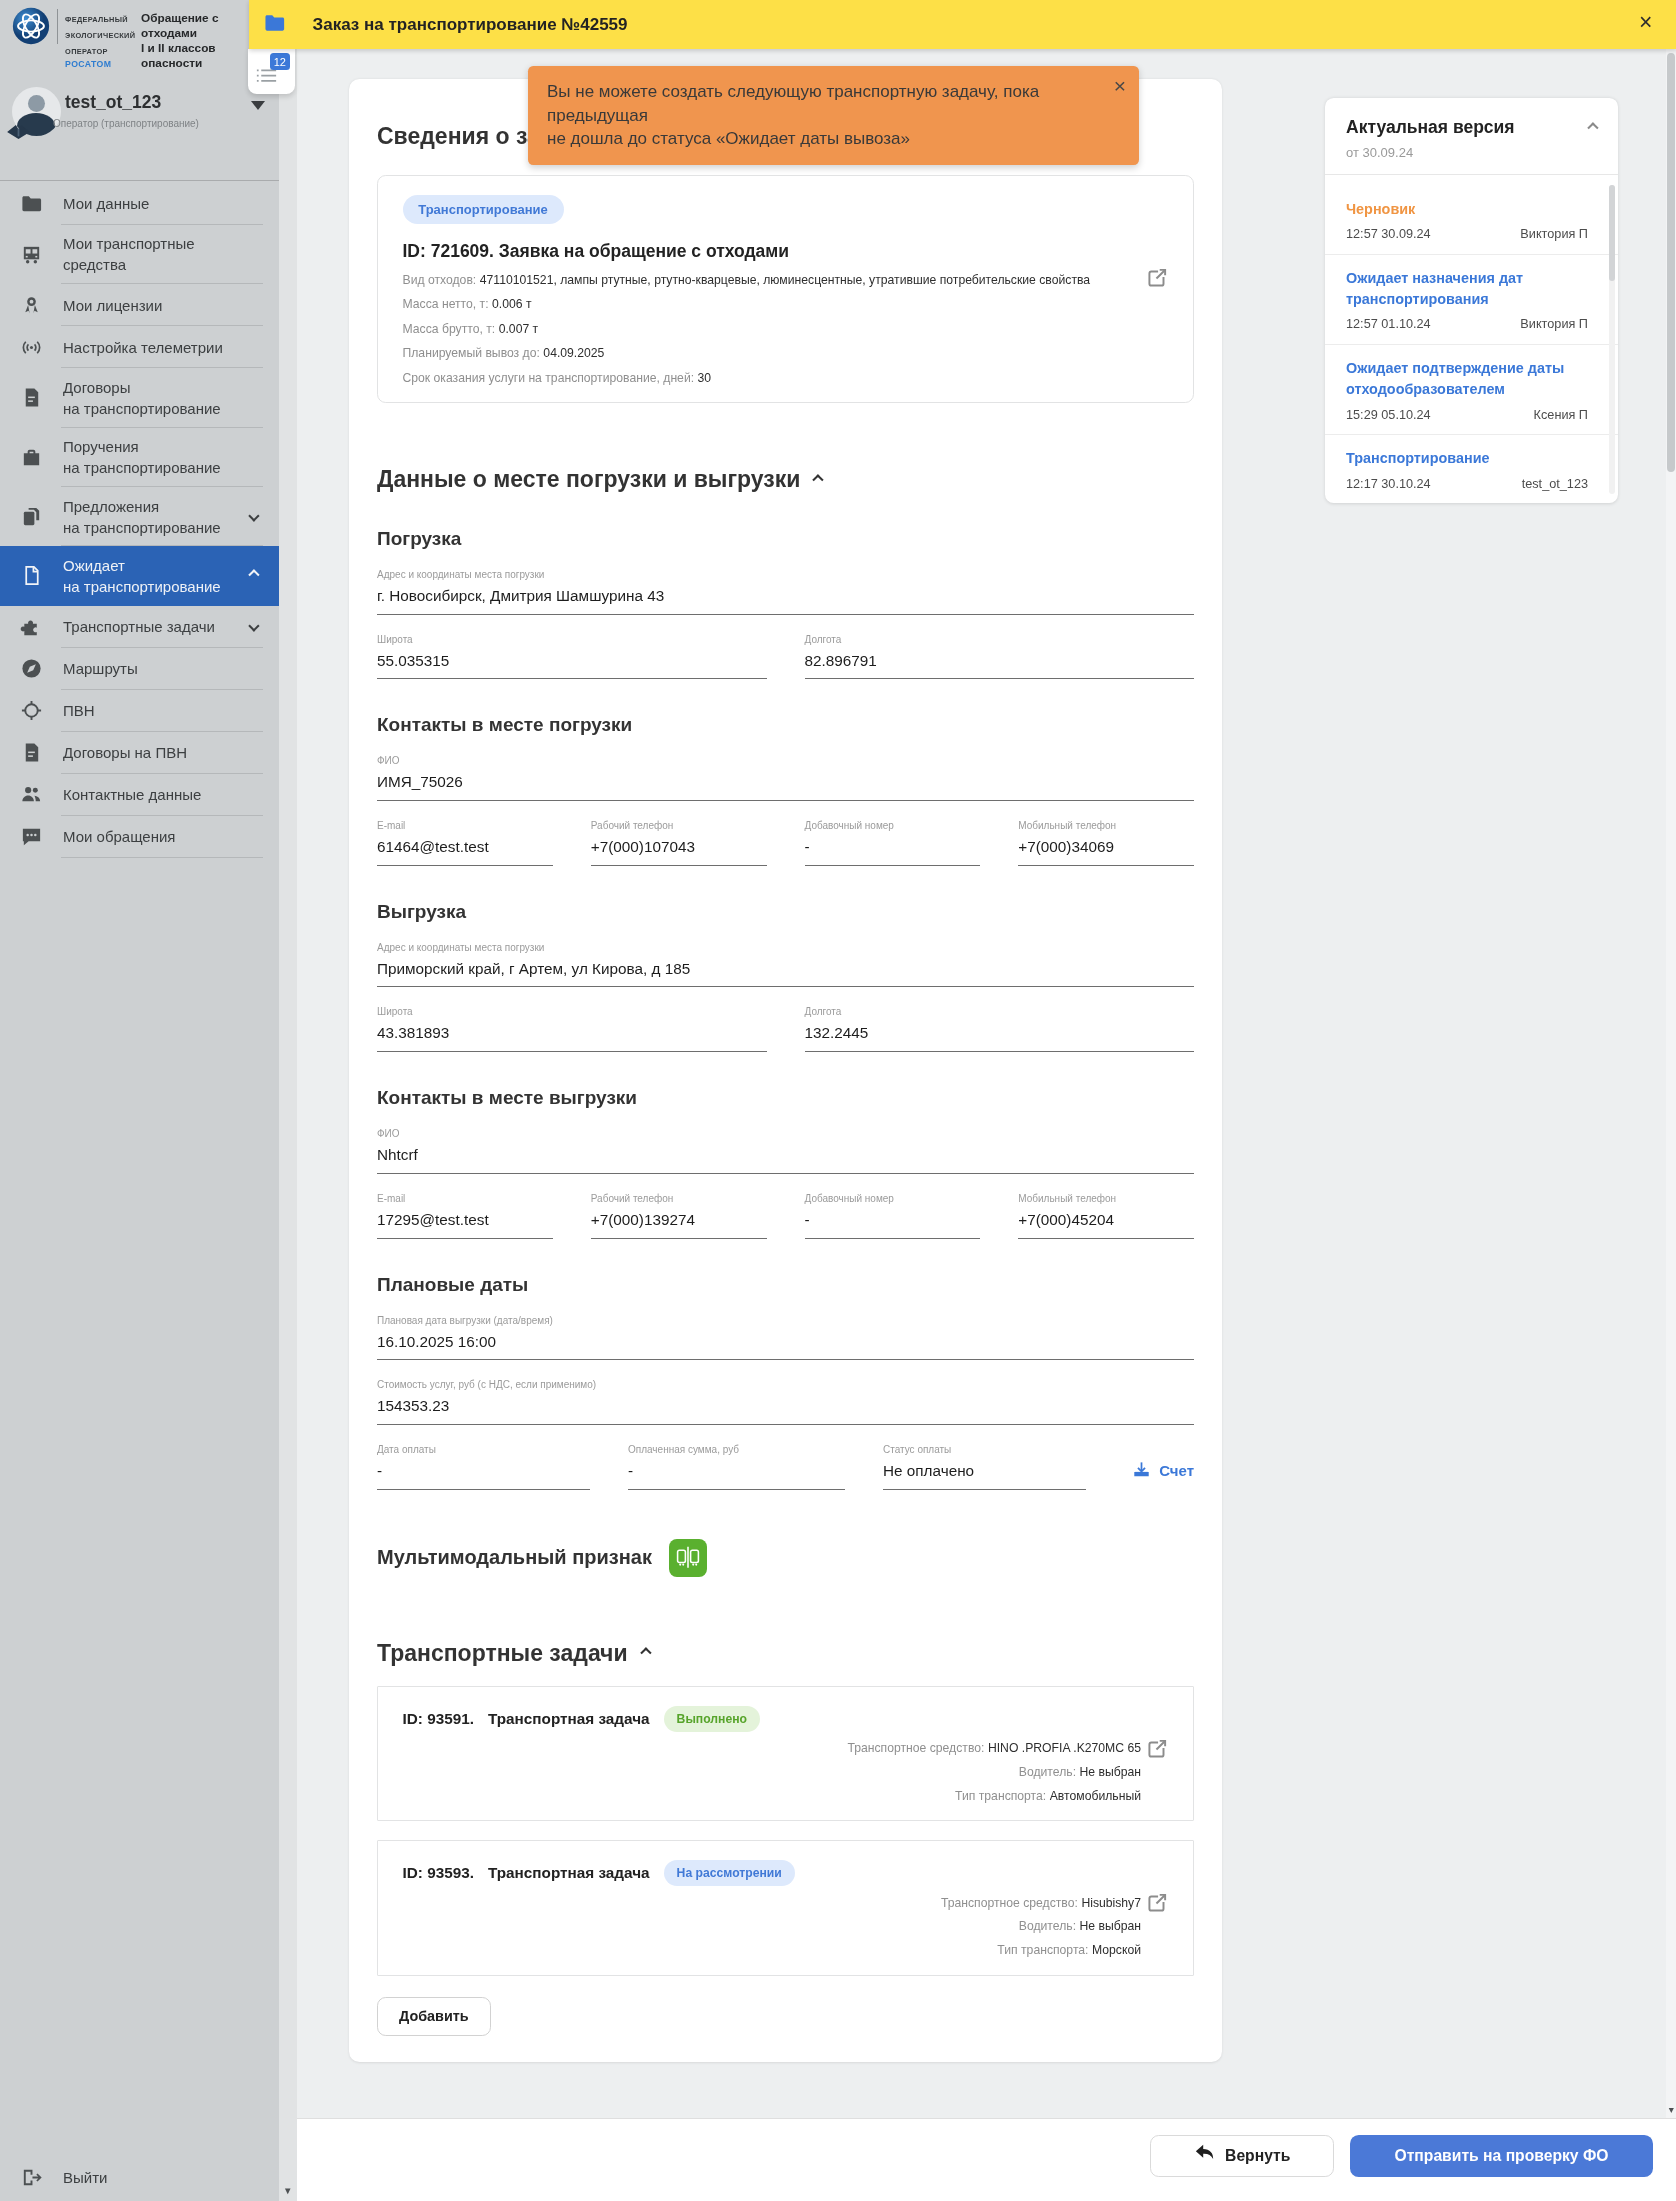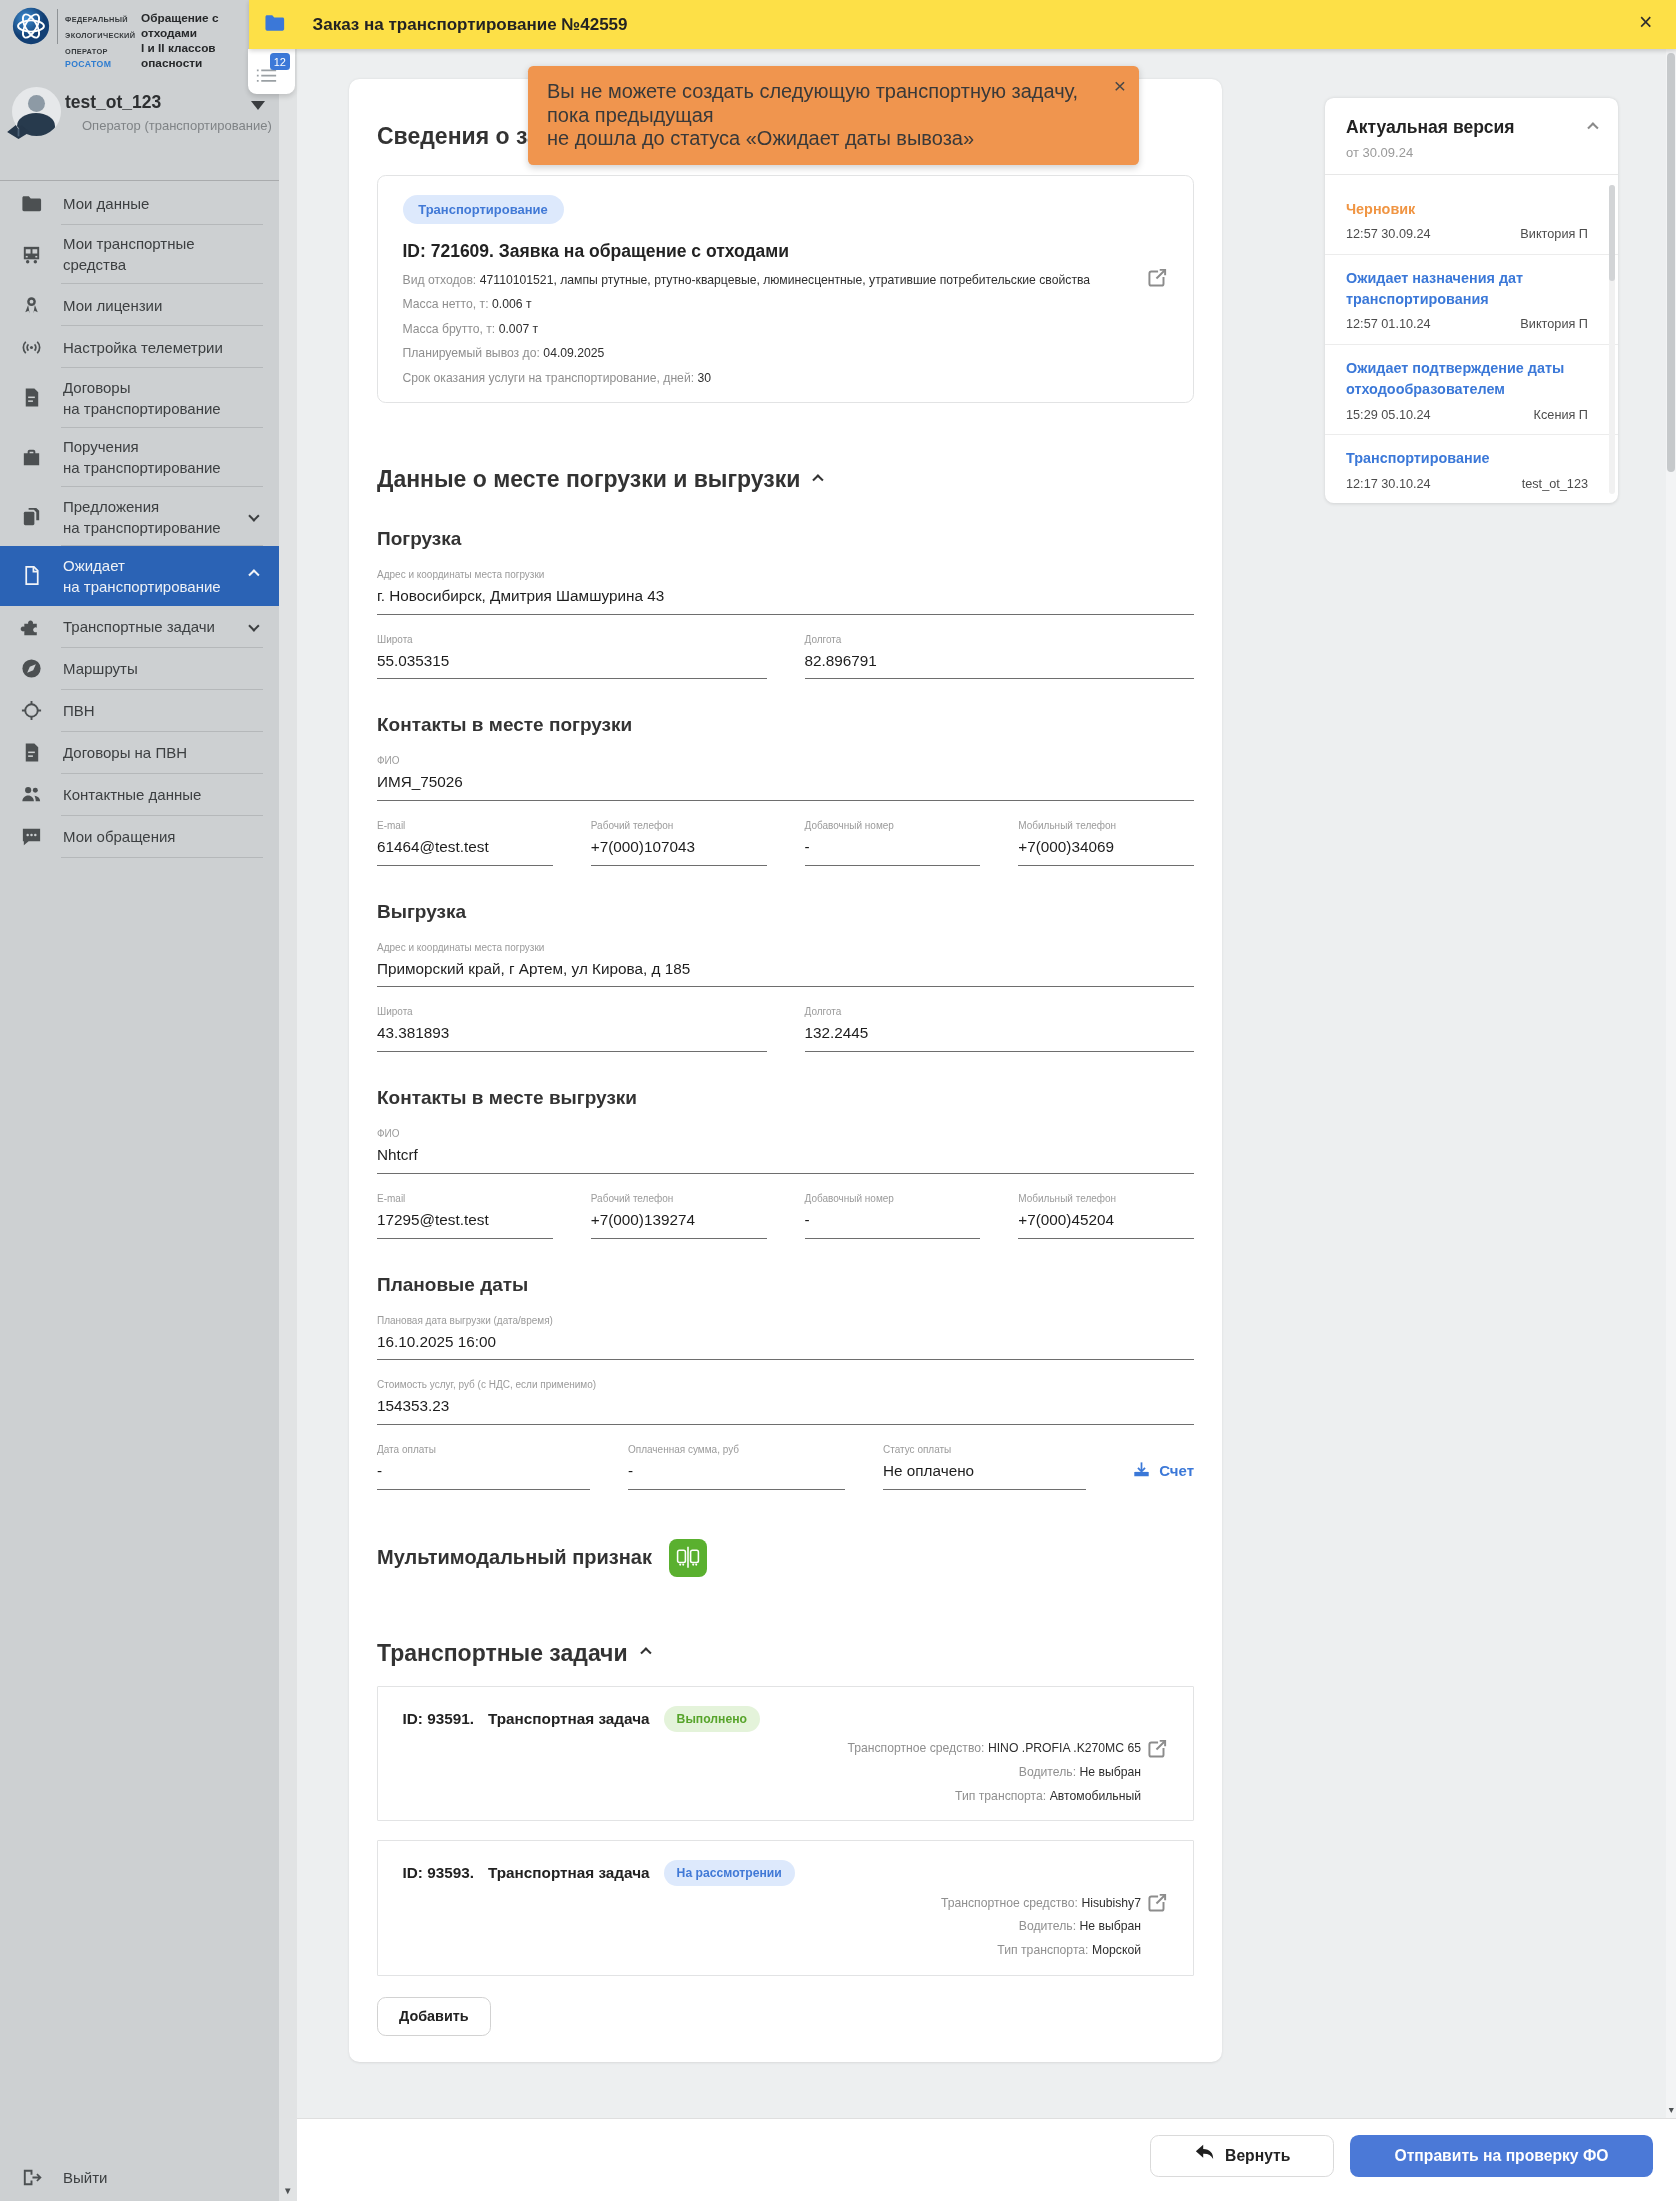--- a/index.html
+++ b/index.html
@@ -28,21 +28,21 @@
     font-size:11.8px; line-height:15px; color:#26282a; white-space:pre-line; font-weight:600; }
   .user-block { position:relative; height:101px; border-bottom:0.9px solid #a9abad; }
   .avatar { position:absolute; left:12.2px; top:7px; width:49px; height:49px; border-radius:50%;
     background:#e6e8ea; overflow:hidden; }
   .avatar .head { position:absolute; left:15.7px; top:7.9px; width:17.5px; height:17.5px;
     border-radius:50%; background:#8d9aa5; }
   .avatar .bodyy { position:absolute; left:5.2px; top:26px; width:38px; height:26px;
     border-radius:50% 50% 0 0; background:#273a4d; }
   .suit-badge { position:absolute; left:7px; top:45px; width:23px; height:14px; }
   .user-name { position:absolute; left:65px; top:12.2px; font-size:17.5px; font-weight:bold; color:#2d2f31; }
-  .user-role { position:absolute; left:82px; top:38px; font-size:13px; color:#7f8386; }
+  .user-role { position:absolute; left:53px; top:38px; font-size:10px; color:#7f8386; }
   .user-caret { position:absolute; right:14px; top:21px; width:0; height:0;
     border-left:7.9px solid transparent; border-right:7.9px solid transparent; border-top:9.6px solid #3a3d40; }
   .nav { padding-top:1.7px; }
   .nav-item { position:relative; display:flex; align-items:center; min-height:42px; padding:8.7px 40px 8.7px 0; }
   .nav-item .ico { width:63px; flex:0 0 63px; display:flex; justify-content:center; color:#4c5052; }
   .nav-item .lbl { flex:1; font-size:15px; line-height:21px; font-weight:500; color:#3c3f41; white-space:pre-line; }
   .nav-item .side-chev { position:absolute; right:21px; top:50%; margin-top:-4.4px; color:#3c3f41; }
   .nav-item::after { content:""; position:absolute; left:61px; right:15.7px; bottom:0;
     height:0.9px; background:#b5b8ba; }
   .nav-item.active { background:#2b63b5; }
@@ -68,21 +68,21 @@
     border-radius:0 0 8.7px 8.7px; box-shadow:0 2.6px 5.2px rgba(0,0,0,.14); z-index:29; }
   .badge-tab .list-ico { position:absolute; left:7.9px; top:19px; }
   .badge-tab .count { position:absolute; top:4.4px; right:5.2px; min-width:20px; height:16.6px;
     background:#3b78d8; color:#fff; font-size:11px; border-radius:3.5px;
     display:flex; align-items:center; justify-content:center; padding:0 2.6px; }
 
   
   .banner { position:absolute; left:528px; top:66px; width:611px; min-height:75px;
     background:#f0954e; border-radius:5.2px; padding:14px 45px 14px 19px; z-index:40;
     box-shadow:0 2.6px 7.9px rgba(0,0,0,.18); }
-  .banner-text { font-size:20px; line-height:23.6px; color:#393939; white-space:pre-line; font-weight:500; }
+  .banner-text { font-size:17px; line-height:23.6px; color:#393939; white-space:pre-line; font-weight:500; }
   .banner-close { position:absolute; right:13px; top:7.9px; font-size:21px; color:#474747; cursor:pointer; }
 
   
   .main-card { position:absolute; left:349px; top:79px; width:873px; background:#fff;
     border-radius:10.5px; box-shadow:0 0.9px 2.6px rgba(0,0,0,.09); z-index:5;
     padding:44px 28px 26px; }
   h2.section { font-size:23px; font-weight:bold; color:#333; display:flex; align-items:center; gap:14px; }
   h2.section .chev, h3 .chev { color:#333; }
   h3.sub { font-size:19px; font-weight:bold; color:#333; }
 

